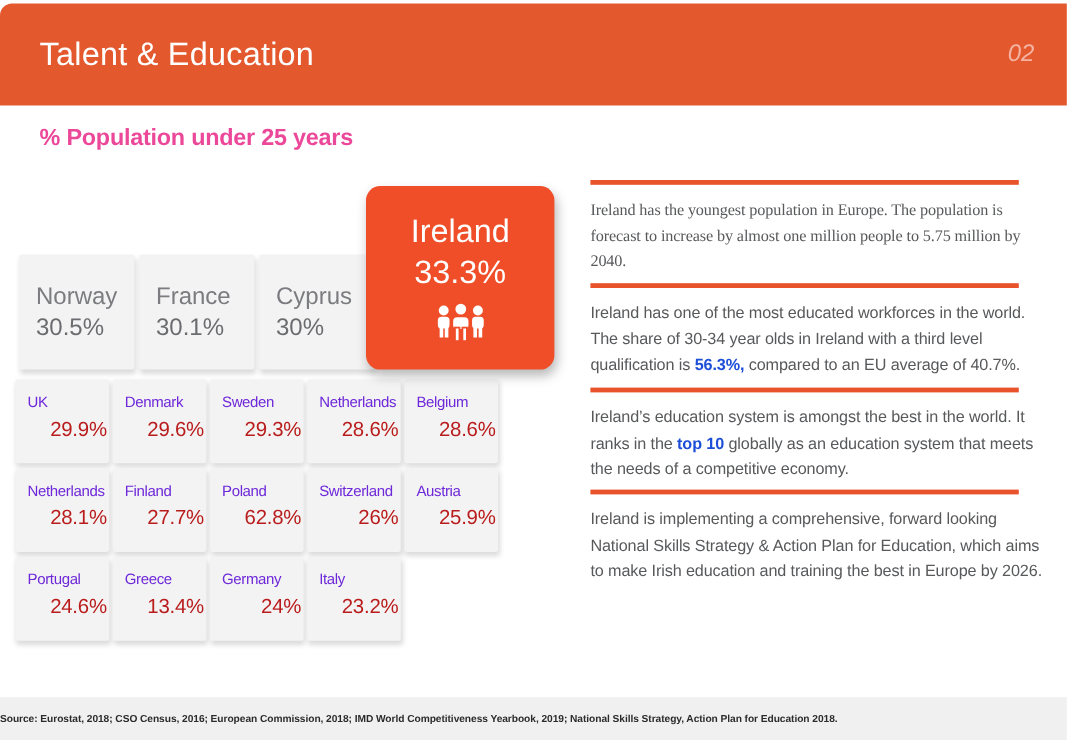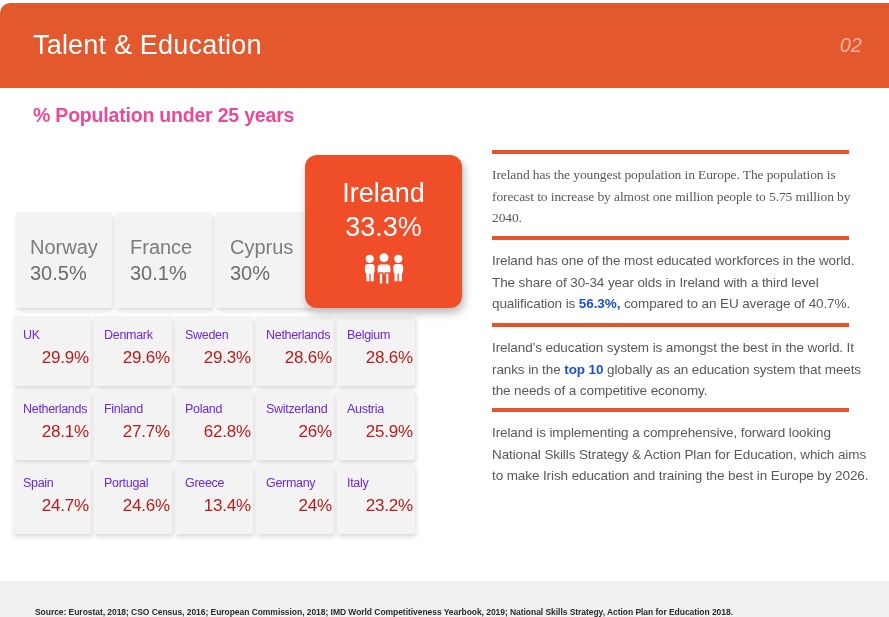--- a/index.html
+++ b/index.html
@@ -57,21 +57,21 @@
   .small .tval{font-size:17px;color:#b91c1c;margin-top:5px;letter-spacing:-.2px;text-align:right;}
   
   .pblock{position:absolute;left:492px;width:378px;}
   .rule{height:4px;width:357px;background:#E8532C;margin-bottom:10px;}
   .ptext{font-size:13.5px;line-height:21.5px;color:#58595B;letter-spacing:-.1px;}
   .ptext b{color:#1d4ed8;font-weight:700;}
   #p1{top:150px;font-family:Liberation Serif, serif;} #p2{top:236px;} #p3{top:323px;} #p4{top:408px;}
   
   .footer{
     position:absolute;left:0;top:581px;width:889px;height:36px;background:#F1F0F0;
-    display:flex;align-items:flex-end;padding-left:35px;box-sizing:border-box;
+    display:flex;align-items:center;box-sizing:border-box;
   }
   .source{font-size:8.5px;font-weight:700;color:#2B2B2B;letter-spacing:-.05px;}
 </style>
 </head>
 <body>
 
 <div class="header">
   <div class="title">Talent &amp; Education</div>
   <div class="num">02</div>
 </div>
@@ -152,24 +152,20 @@
     </div>
     <div class="small tile">
       <div class="tname">Switzerland</div>
       <div class="tval">26%</div>
     </div>
     <div class="small tile">
       <div class="tname">Austria</div>
       <div class="tval">25.9%</div>
     </div>
     <div class="small tile">
-      <div class="tname">Spain</div>
-      <div class="tval">24.7%</div>
-    </div>
-    <div class="small tile">
       <div class="tname">Portugal</div>
       <div class="tval">24.6%</div>
     </div>
     <div class="small tile">
       <div class="tname">Greece</div>
       <div class="tval">13.4%</div>
     </div>
     <div class="small tile">
       <div class="tname">Germany</div>
       <div class="tval">24%</div>

